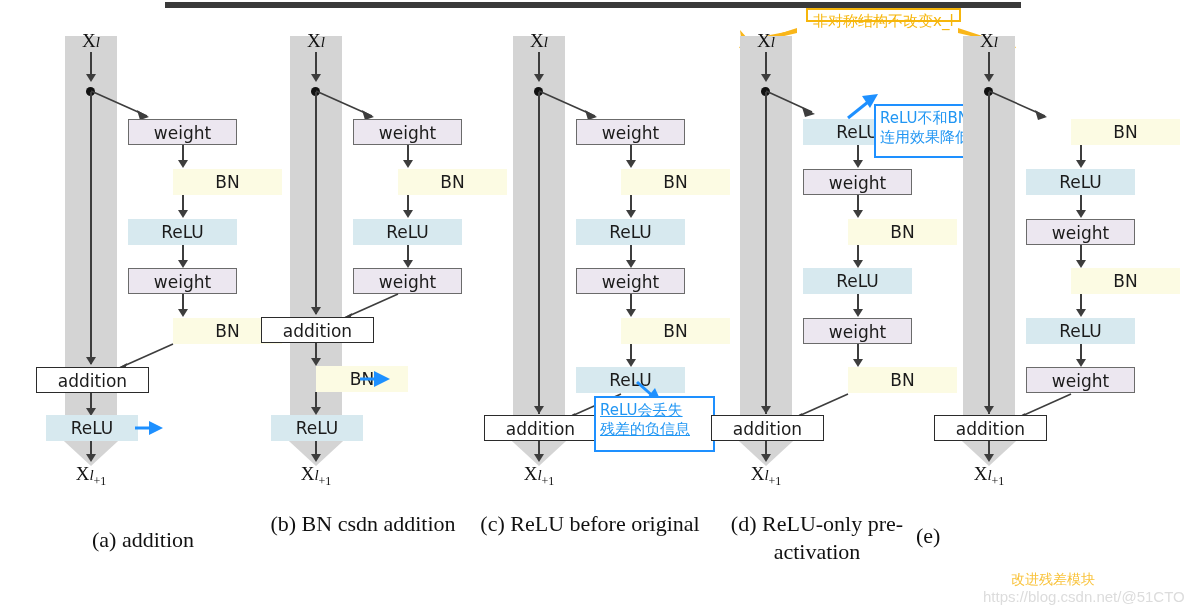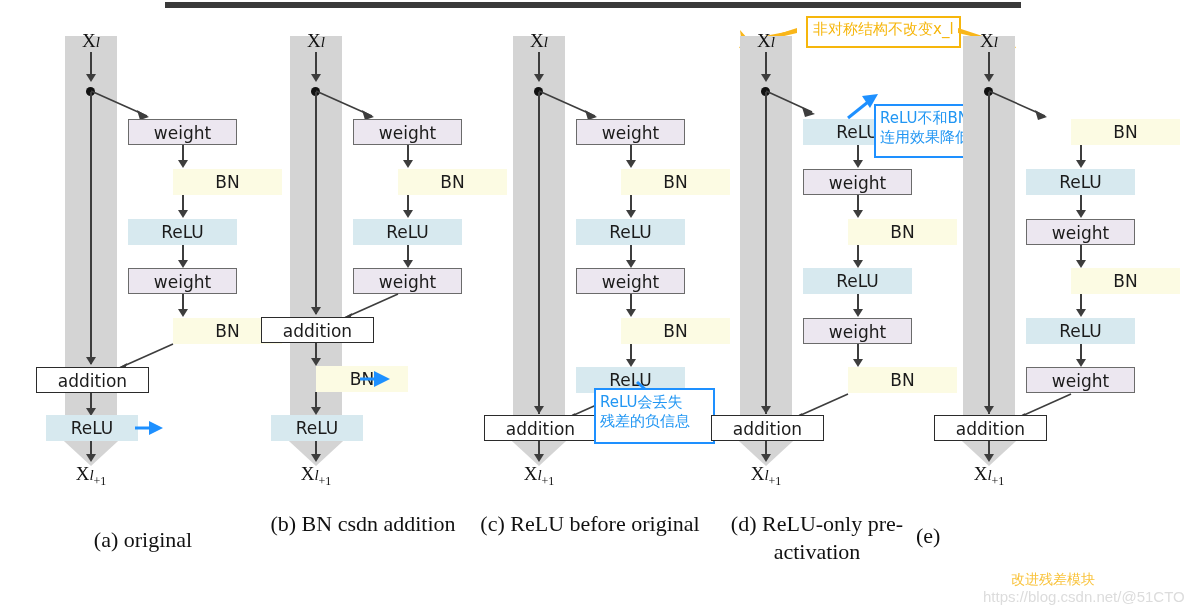--- a/index.html
+++ b/index.html
@@ -100,21 +100,21 @@
     position:absolute;color:#dcdcdc;font-size:15px;
     font-family:"Liberation Sans", sans-serif;white-space:nowrap;
   }
   svg{overflow:visible;}
 </style>
 </head>
 <body>
 
 <div class="abs" id="topbar"></div>
 
-<div class="callout-orange" id="top-note" style="left: 806px; top: 16px; height: 32px;">非对称结构不改变x_l</div>
+<div class="callout-orange" id="top-note" style="left: 806px; top: 8px; height: 14px;">非对称结构不改变x_l</div>
 
 <svg class="abs" id="orange-arrows" style="left:0;top:0;width:1184px;height:70px;">
 
   <g fill="#f9b61a">
     <path d="M796,30 L747,46 L757,55 L742,45 L740,30 L748,39 Z"></path>
     <path d="M795,29 L745,46 L743,36 L740,44 L748,53 L747,44 Z"></path>
     <path d="M797,28 L739,47 L746,56 L752,47 L746,45 L797,33 Z"></path>
   </g>
 
   <g fill="#f9b61a">
@@ -281,21 +281,21 @@
   <div class="op addition" style="left:-29px;top:415px;width:113px;">addition</div>
   <div class="vline" style="left:25px;top:441px;height:14px;"></div>
   <div class="ahead" style="left:21px;top:454px;"></div>
 
   <div class="xlab" style="left:-5px;top:463px;width:62px;">X<i>l</i><sub>+1</sub></div>
 
   <svg class="abs" style="left:120px;top:378px;width:60px;height:34px;">
     <line x1="4" y1="4" x2="22" y2="20" stroke="#1e90ff" stroke-width="3"></line>
     <path d="M30,28 L14,20 L22,10 Z" fill="#1e90ff"></path>
   </svg>
-  <div class="callout" style="left:81px;top:388px;width:121px;height:56px;">ReLU会丢失
+  <div class="callout" style="left:81px;top:396px;width:121px;height:56px;text-decoration:underline;">ReLU会丢失
 残差的负信息</div>
 </div>
 
 <div class="panel" id="panel-d" style="left:740px;">
   <div class="spine spine-shaft"></div>
   <div class="spine spine-head" style="top:430px;"></div>
 
   <div class="xlab" style="left:3px;top:30px;width:46px;">X<i>l</i></div>
 
   <div class="vline" style="left:25px;top:52px;height:22px;"></div>
@@ -394,21 +394,21 @@
     <path d="M50,32 L62,25 L59,35 Z" fill="#3d3d3d"></path>
   </svg>
 
   <div class="op addition" style="left:-29px;top:415px;width:113px;">addition</div>
   <div class="vline" style="left:25px;top:441px;height:14px;"></div>
   <div class="ahead" style="left:21px;top:454px;"></div>
 
   <div class="xlab" style="left:-5px;top:463px;width:62px;">X<i>l</i><sub>+1</sub></div>
 </div>
 
-<div class="caption" style="left:28px;top:526px;width:230px;">(a) original</div>
+<div class="caption" style="left:28px;top:526px;width:230px;">(a) addition</div>
 <div class="caption" style="left:253px;top:510px;width:220px;">(b) BN csdn addition</div>
 <div class="caption" style="left:480px;top:510px;width:220px;">(c) ReLU before original</div>
 <div class="caption" style="left:707px;top:510px;width:220px;">(d) ReLU-only pre-activation</div>
 
 <div class="caption-e" style="left:916px;top:523px;">
   <span>(e)</span>
 </div>
 
 <div class="subnote" style="left:1011px;top:571px;">改进残差模块</div>
 <div class="watermark" style="left:983px;top:588px;">https://blog.csdn.net/@51CTO博客</div>

